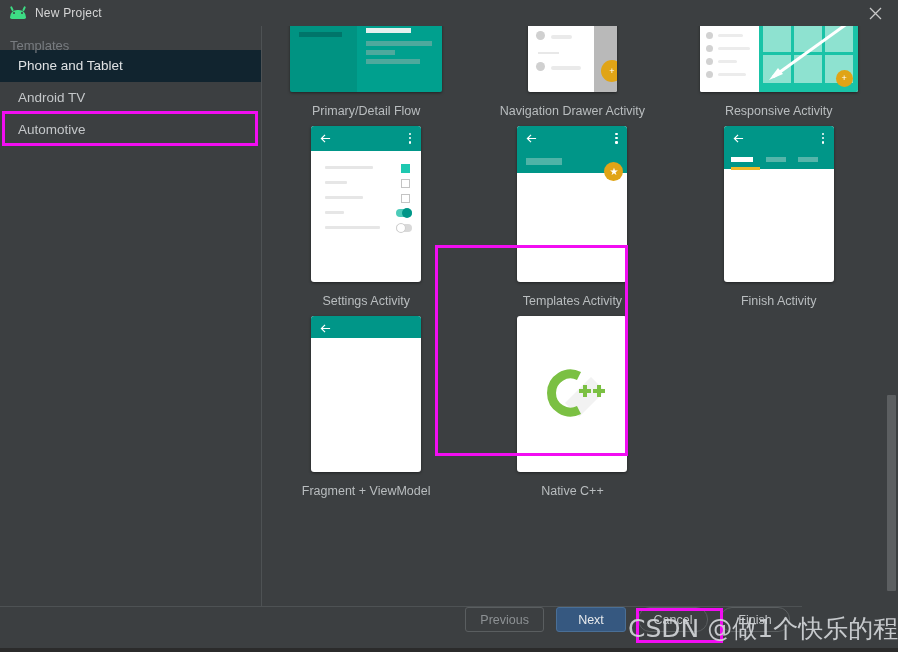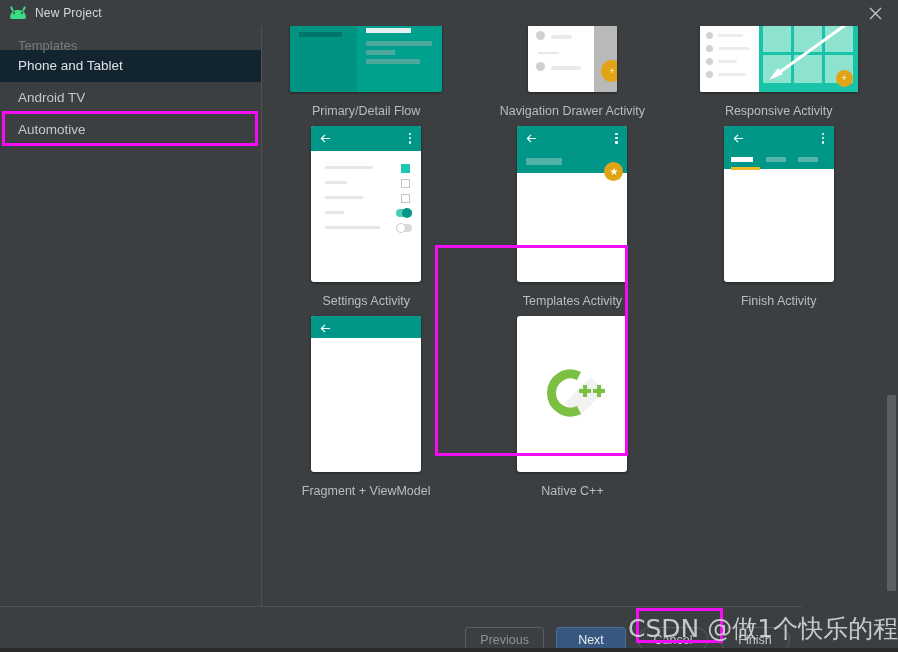--- a/index.html
+++ b/index.html
@@ -36,21 +36,21 @@
   }
   .close-btn svg{display:block;}
 
   
   .content{position:absolute;left:0;top:26px;width:898px;height:580px;}
   .sidebar{
     position:absolute;left:0;top:0;width:262px;height:580px;
     background:#3c3f41;border-right:1px solid #4e5254;box-sizing:border-box;
   }
   .side-hdr{
-    color:#787c80;font-size:13px;padding:12px 0 0 18px;height:24px;box-sizing:border-box;
+    color:#787c80;font-size:13px;padding:12px 0 0 10px;height:24px;box-sizing:border-box;
   }
   .side-item{
     height:32px;line-height:32px;padding-left:18px;color:#c4c7c9;font-size:13.5px;
     box-sizing:border-box;
   }
   .side-item.selected{background:#11242f;color:#dfe2e4;}
   .side-hl{
     position:absolute;left:2px;top:85px;width:256px;height:35px;
     border:3px solid #f20df2;box-sizing:border-box;pointer-events:none;
   }
@@ -137,21 +137,21 @@
   }
 
   
   .sbtrack{position:absolute;right:0;top:0;width:13px;height:580px;background:#3c3f41;}
   .sbthumb{position:absolute;right:2px;top:369px;width:9px;height:196px;background:#5c5f61;border-radius:1px;}
 
   
   .footer{
     position:absolute;left:0;top:606px;width:802px;height:46px;background:#3c3f41;
     border-top:1px solid #4e5254;box-sizing:border-box;
-    display:flex;align-items:flex-end;justify-content:flex-end;
+    display:flex;align-items:flex-start;justify-content:flex-end;
   }
   .btn{
     height:25px;min-width:70px;padding:0 14px;margin-right:12px;border-radius:3px;
     border:1px solid #5a5e60;background:transparent;color:#8d9194;font-size:12.5px;
     display:flex;align-items:center;justify-content:center;box-sizing:border-box;
   }
   .btn.primary{background:#365880;border-color:#4a6f96;color:#e8eaec;}
   .btn.enabled{color:#c3c6c8;border-radius:12px;}
   .next-hl{
     position:absolute;left:636px;top:608px;width:87px;height:35px;

